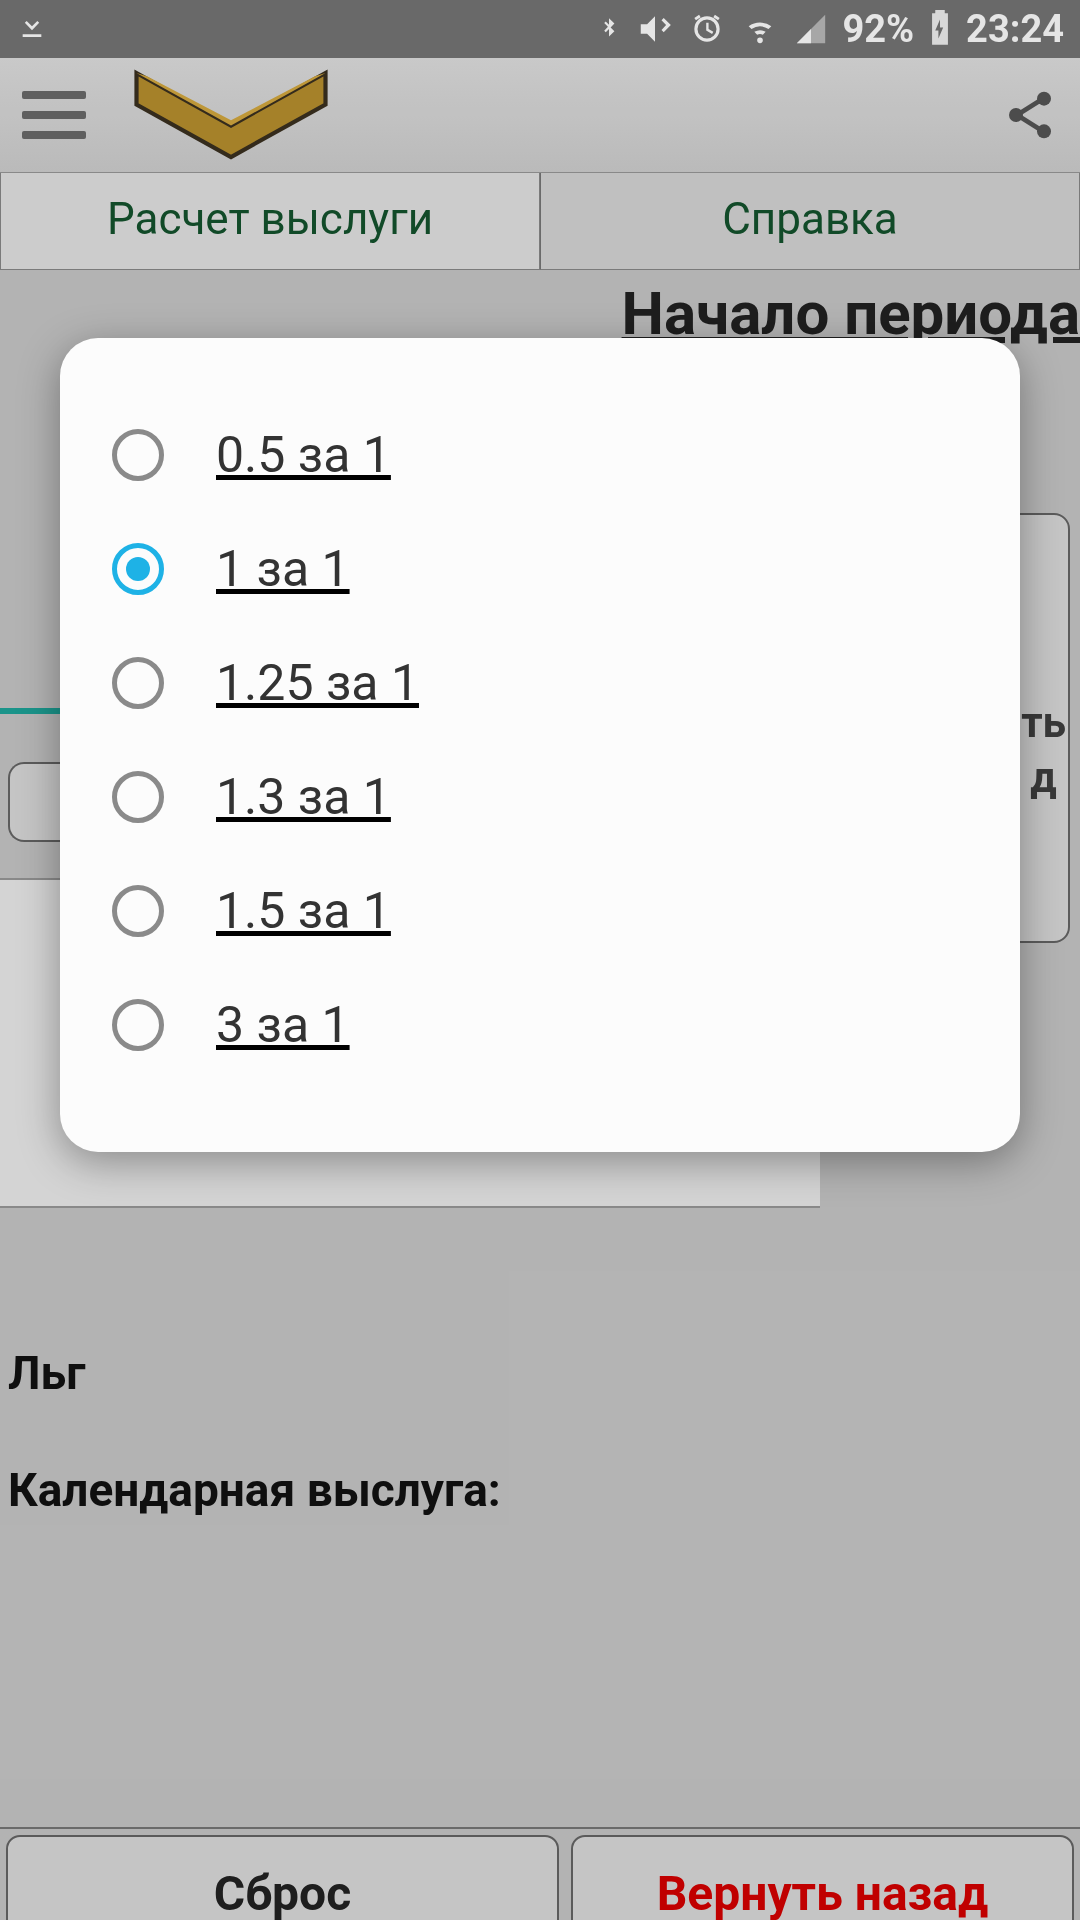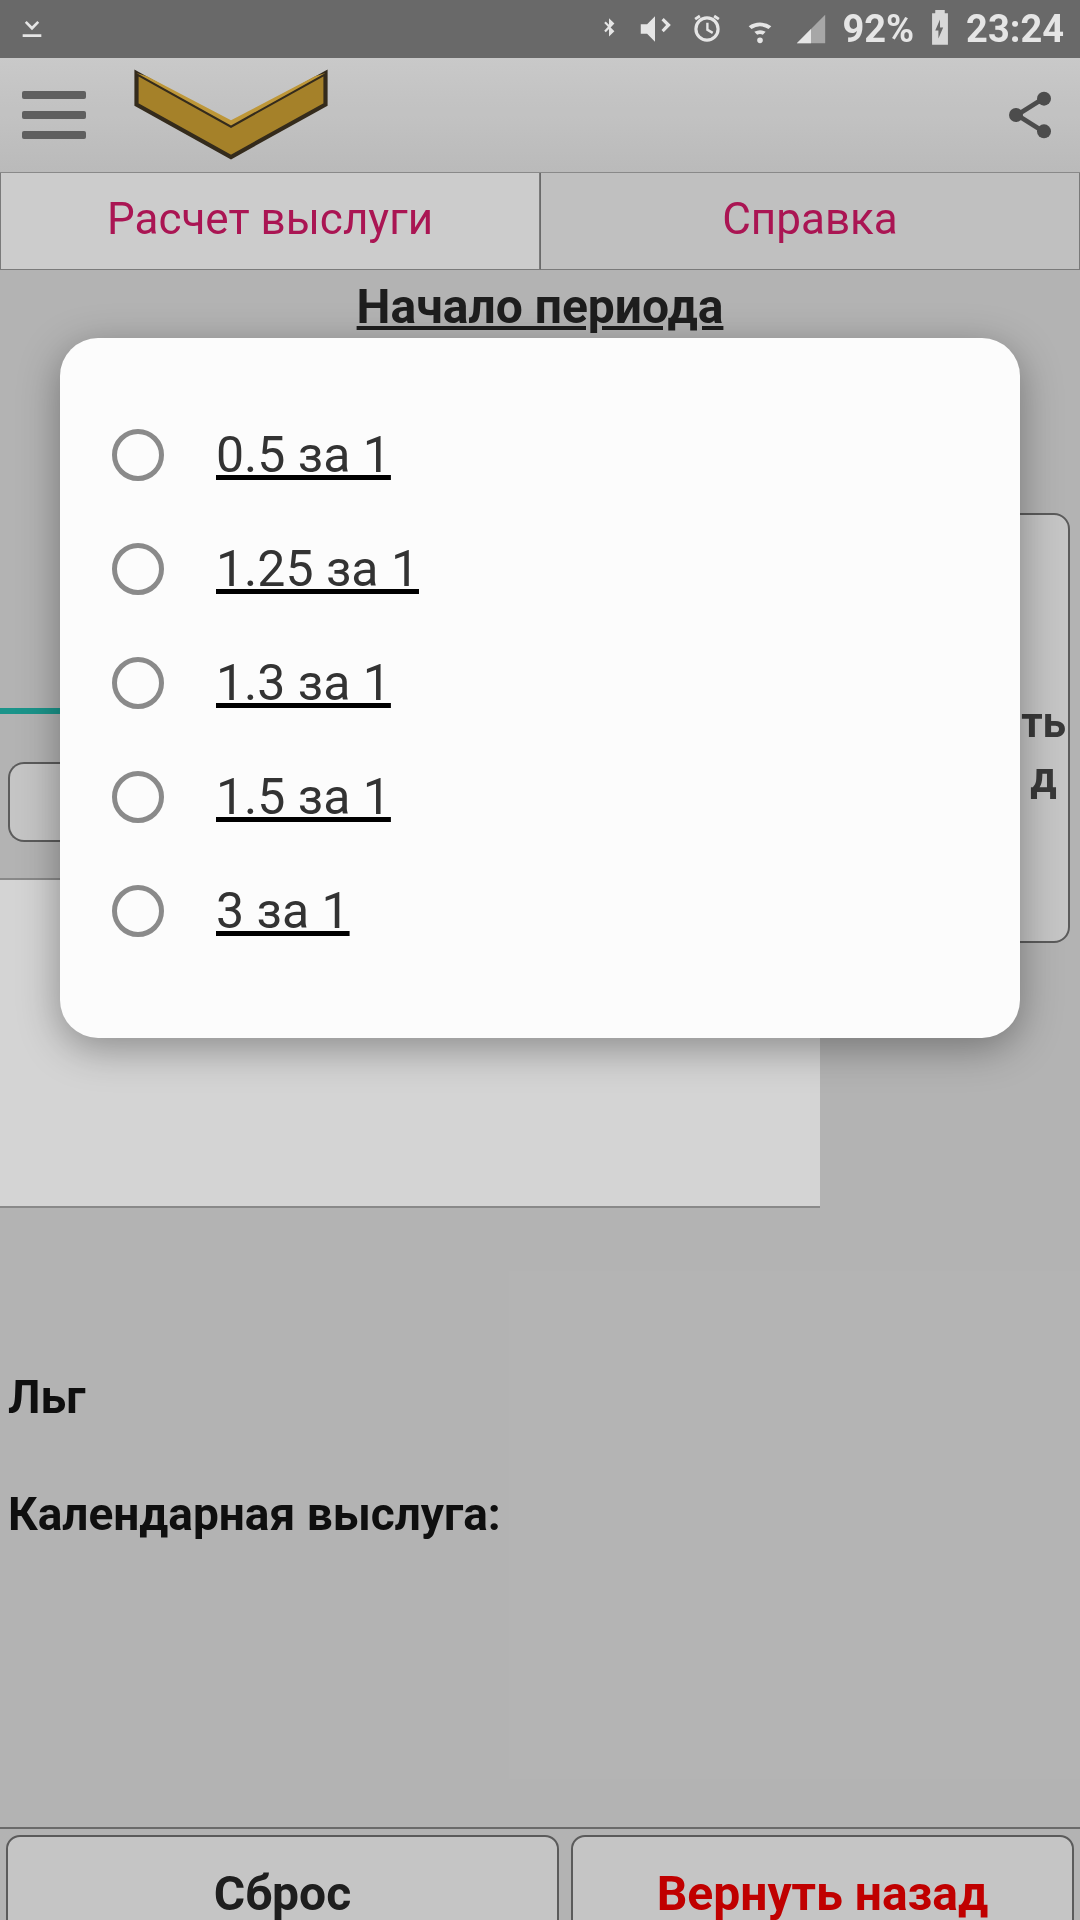--- a/index.html
+++ b/index.html
@@ -41,32 +41,32 @@
   .share-icon { width: 56px; height: 56px; }
 
   
   .tabs { display: flex; width: 100%; }
   .tab {
     flex: 1;
     text-align: center;
     font-size: 44px;
     padding: 20px 0 24px;
     background: #d6d6d6;
-    color: #be185d;
+    color: #14532d;
     border: 1px solid #888;
     border-top: none;
   }
   .tab.active { background: #e4e4e4; }
   .tab + .tab { border-left: 1px solid #777; }
 
   
   .content { position: relative; padding: 0; }
   .section-label {
-    font-size: 48px; font-weight: 700;
-    color: #222; text-align: center;
+    font-size: 60px; font-weight: 700;
+    color: #222; text-align: right;
     text-decoration: underline;
     margin-top: 8px;
   }
   .date-row {
     display: flex; align-items: center; justify-content: center;
     font-size: 50px; color: #333;
     gap: 280px;
   }
   .dropdown-caret {
     width: 0; height: 0;
@@ -106,21 +106,20 @@
     width: 820px; height: 330px;
     background: #ececec;
     border-top: 2px solid #999;
     border-bottom: 2px solid #999;
   }
 
   .bottom-labels {
     position: absolute; left: 0; width: 100%;
     font-size: 46px; font-weight: 700; color: #111;
     padding: 0 8px;
-    margin-top: 24px;
   }
   .lbl-lgo { top: 1068px; }
   .lbl-cal { top: 1185px; }
 
   
   .bottom-bar {
     position: absolute; left: 0; bottom: 0;
     width: 100%;
     display: flex;
     border-top: 2px solid #777;
@@ -286,20 +285,24 @@
 </div>
 
 <div class="overlay"></div>
 
 <div class="dialog">
   <div class="option">
     <div class="radio"></div>
     <div class="option-label">0.5 за 1</div>
   </div>
   <div class="option">
+    <div class="radio selected"></div>
+    <div class="option-label">1 за 1</div>
+  </div>
+  <div class="option">
     <div class="radio"></div>
     <div class="option-label">1.25 за 1</div>
   </div>
   <div class="option">
     <div class="radio"></div>
     <div class="option-label">1.3 за 1</div>
   </div>
   <div class="option">
     <div class="radio"></div>
     <div class="option-label">1.5 за 1</div>

